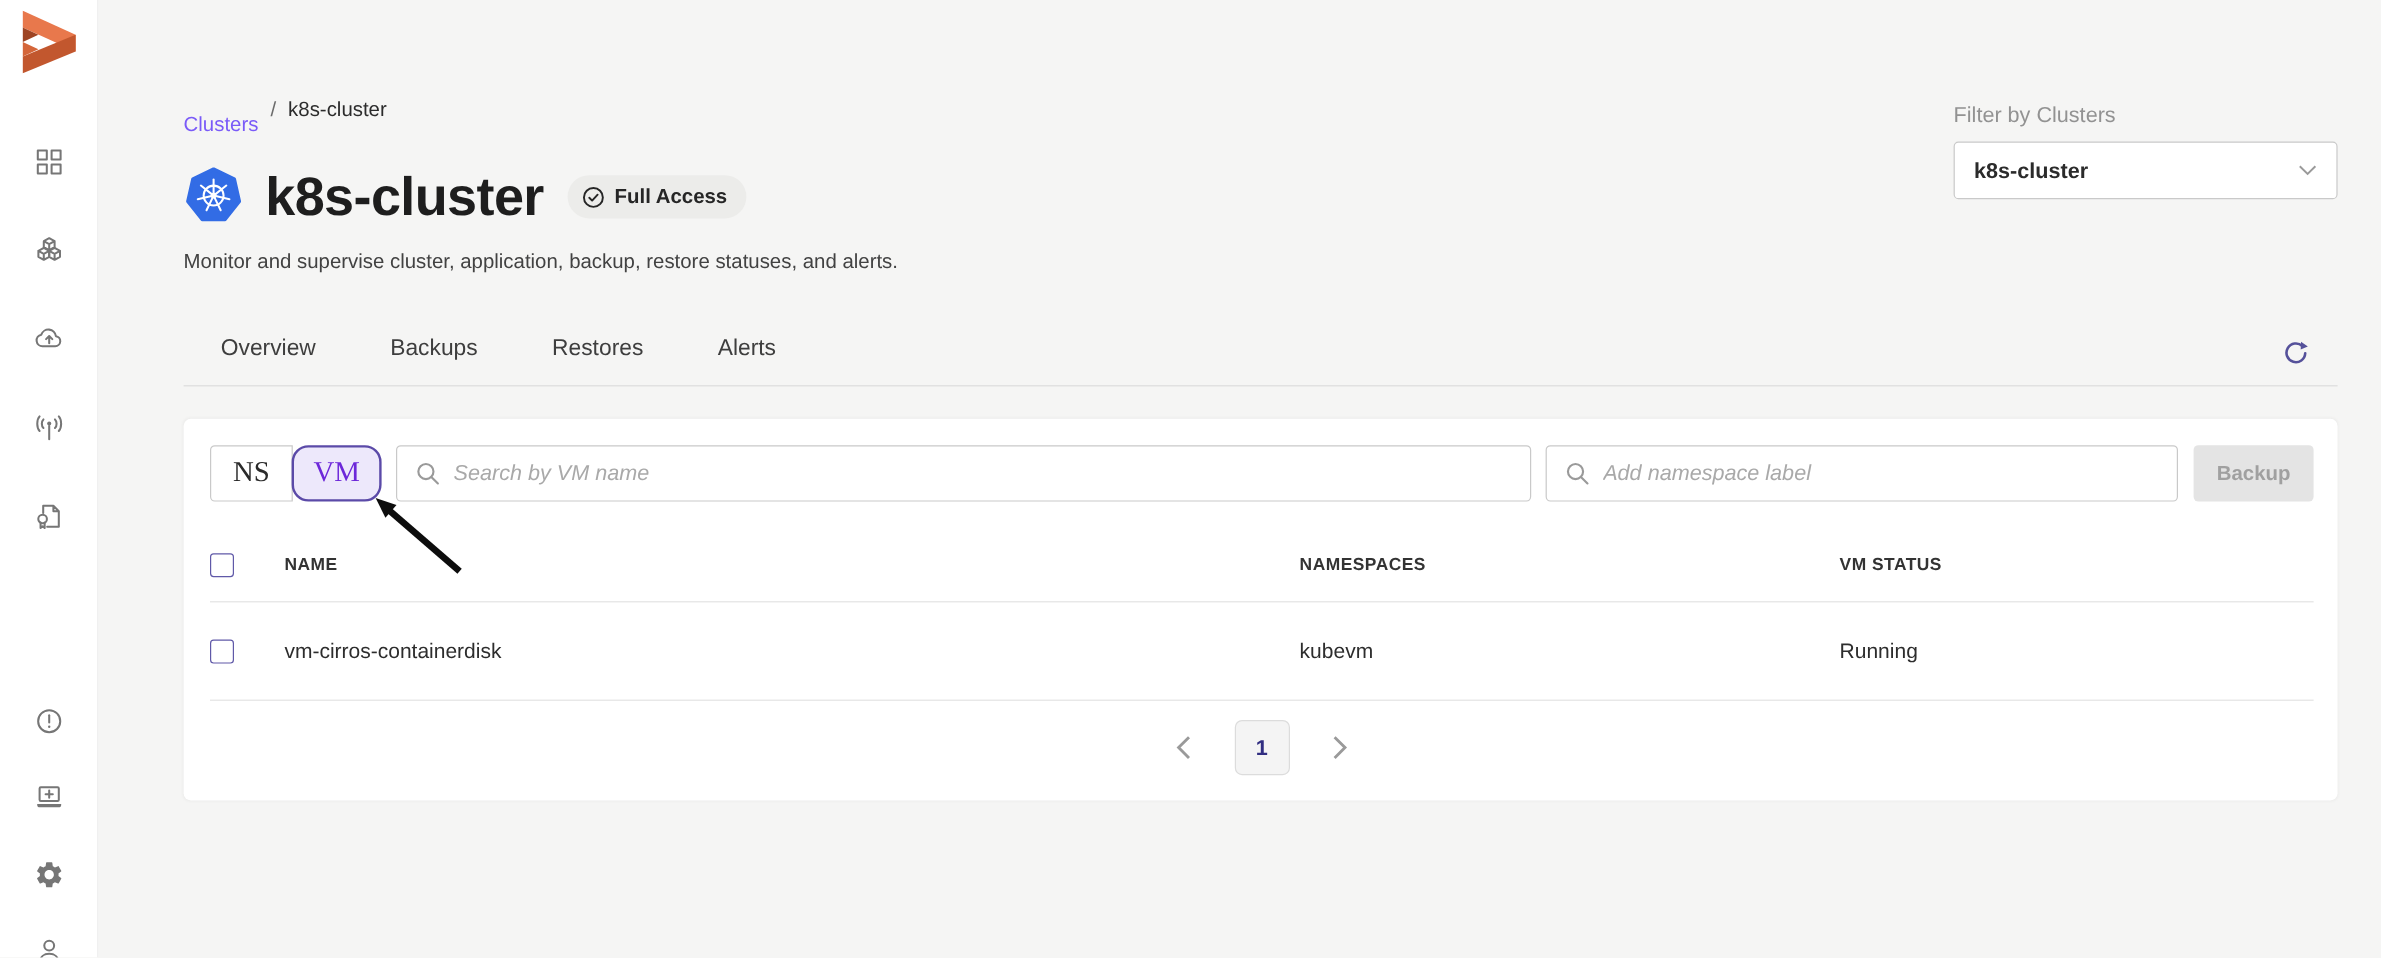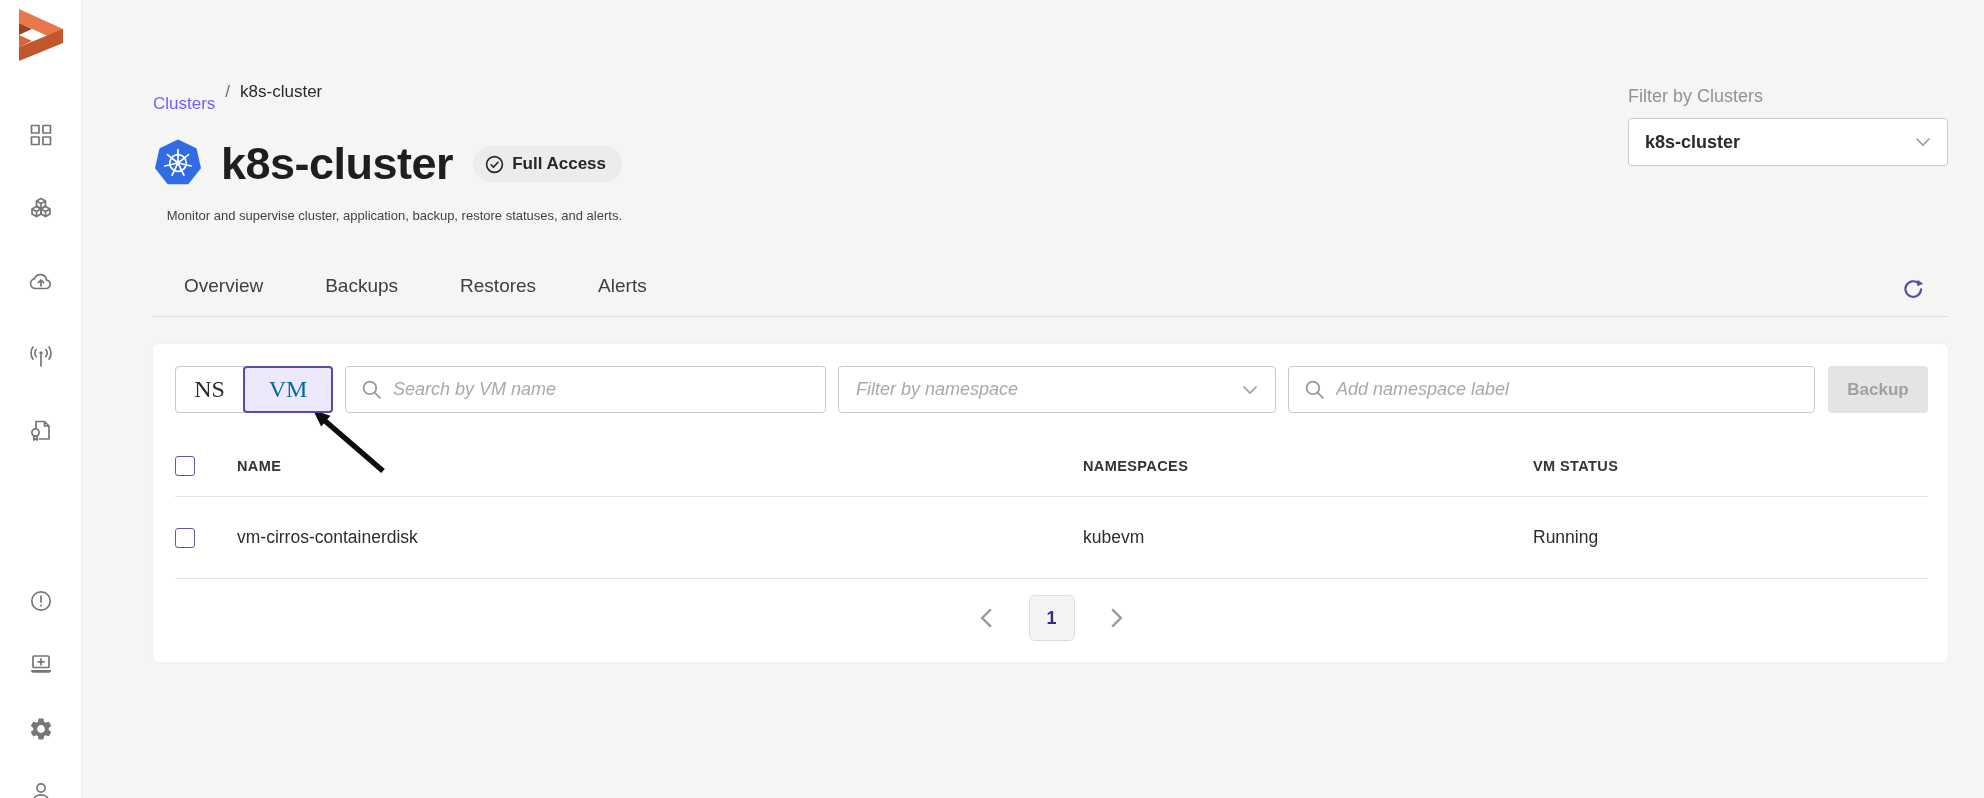--- a/index.html
+++ b/index.html
@@ -32,21 +32,21 @@
   .crumb-sep { color: #6b6b6b; }
   .crumb-current { color: #2b2b2b; }
   .title-row { display: flex; align-items: center; margin-top: 24px; }
   .k8s-icon { width: 50px; height: 50px; margin-right: 18px; }
   .page-title { font-size: 45px; font-weight: 800; letter-spacing: -0.5px; color: #1e1e1e; }
   .badge {
     margin-left: 20px; background: #ececea; border-radius: 999px;
     padding: 8px 16px 8px 12px; display: flex; align-items: center; gap: 8px;
     font-size: 17px; font-weight: 700; color: #262626;
   }
-  .subtitle { margin-top: 18px; font-size: 13px; color: #424242; text-align: right; }
+  .subtitle { margin-top: 18px; font-size: 17px; color: #424242; }
   
   .cluster-filter { width: 320px; margin-top: 16px; }
   .cluster-filter-label { color: #929292; font-size: 18px; margin-bottom: 11px; }
   .cluster-select {
     height: 48px; background: #fff; border: 1px solid #c9c9c9; border-radius: 4px;
     display: flex; align-items: center; justify-content: space-between; padding: 0 16px;
     font-size: 18px; font-weight: 600; color: #2b2b2b; cursor: pointer;
   }
   
   .tabs-row { margin-top: 38px; display: flex; align-items: flex-end; border-bottom: 1px solid #dcdcdc; position: relative; }
@@ -57,22 +57,22 @@
   .card {
     margin-top: 27px; background: #ffffff; border-radius: 6px; height: 318px;
     padding: 22px 20px 0 22px; position: relative; box-shadow: 0 0 3px rgba(0,0,0,0.05);
   }
   .toolbar { display: flex; align-items: stretch; height: 47px; }
   .seg-btn {
     width: 69px; background: #fff; border: 1px solid #c9c9c9; border-radius: 4px 0 0 4px;
     font-size: 24px; color: #2b2b2b; cursor: pointer; font-family: Liberation Serif, serif;
   }
   .seg-btn.vm {
-    width: 90px; background: #ede8fb; border: 2px solid #5b4aa8; border-radius: 4px;
-    color: #0369a1; font-weight: 500; margin-left: -1px; z-index: 1; position: relative;
+    width: 75px; background: #ede8fb; border: 2px solid #5b4aa8; border-radius: 14px;
+    color: #6d28d9; font-weight: 500; margin-left: -1px; z-index: 1; position: relative;
   }
   .tb-input {
     border: 1px solid #c9c9c9; border-radius: 4px; background: #fff;
     display: flex; align-items: center; padding: 0 15px; gap: 11px;
   }
   .tb-input input {
     border: none; outline: none; font-size: 18px; flex: 1; color: #2b2b2b;
     font-family: inherit; background: transparent;
   }
   .tb-input input::placeholder { font-style: italic; color: #a9a9a9; }
@@ -254,26 +254,20 @@
       <button class="seg-btn vm">VM</button>
 
       <div class="tb-input search-box">
         <svg viewBox="0 0 20 20" width="21" height="21">
           <circle cx="8.5" cy="8.5" r="6" fill="none" stroke="#9a9a9a" stroke-width="1.7"></circle>
           <path d="M13 13 L18 18" stroke="#9a9a9a" stroke-width="1.7" stroke-linecap="round"></path>
         </svg>
         <input type="text" placeholder="Search by VM name" style="">
       </div>
 
-      <div class="ns-filter">
-        <span class="ph">Filter by namespace</span>
-        <svg viewBox="0 0 16 10" width="16" height="10">
-          <path d="M1.5 1.5 L8 8 L14.5 1.5" fill="none" stroke="#9a9a9a" stroke-width="1.6"></path>
-        </svg>
-      </div>
 
       <div class="tb-input label-box">
         <svg viewBox="0 0 20 20" width="21" height="21">
           <circle cx="8.5" cy="8.5" r="6" fill="none" stroke="#9a9a9a" stroke-width="1.7"></circle>
           <path d="M13 13 L18 18" stroke="#9a9a9a" stroke-width="1.7" stroke-linecap="round"></path>
         </svg>
         <input type="text" placeholder="Add namespace label" style="">
       </div>
 
       <button class="backup-btn">Backup</button>

